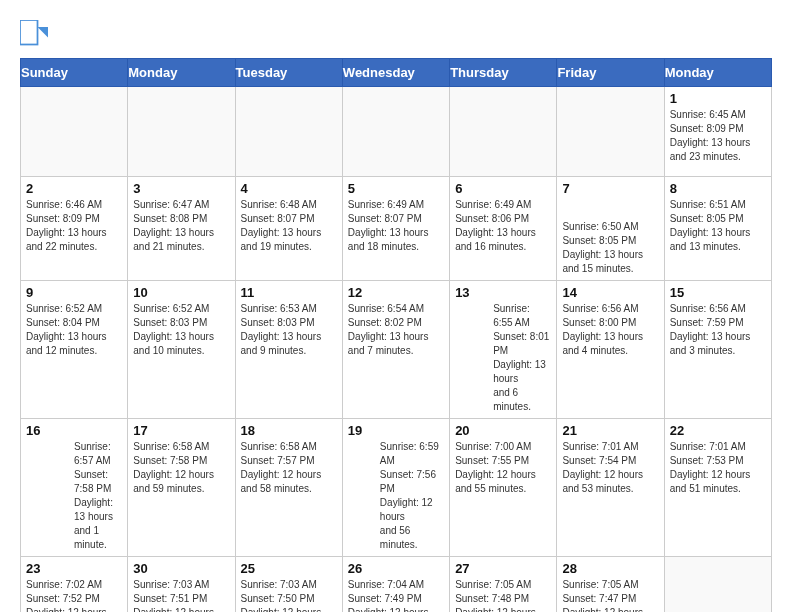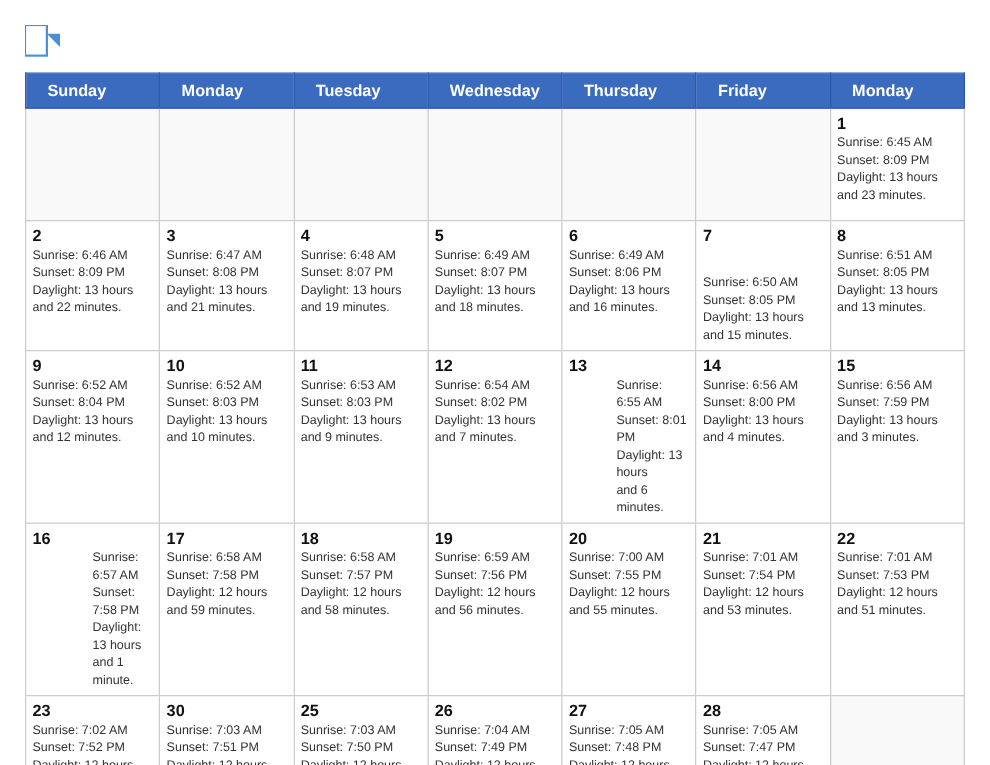--- a/index.html
+++ b/index.html
@@ -49,21 +49,21 @@
     .calendar {
       width: 100%;
       border-collapse: collapse;
       border: 1px solid #ccc;
     }
     .calendar th {
       background: #3a6bbf;
       color: #fff;
       font-size: 13px;
       font-weight: bold;
-      padding: 6px 17px;
+      padding: 6px 0;
       text-align: left;
       border: 1px solid #2a5aaf;
     }
     .calendar td {
       width: calc(100% / 7);
       vertical-align: top;
       border: 1px solid #ccc;
       padding: 4px 5px;
       font-size: 10.5px;
       color: #333;
@@ -254,21 +254,21 @@
         </td>
         <td>
           <span class="day-num">18</span>
           <div class="day-info" style="white-space: pre-line;">Sunrise: 6:58 AM
 Sunset: 7:57 PM
 Daylight: 12 hours
 and 58 minutes.</div>
         </td>
         <td>
           <span class="day-num">19</span>
-          <div class="day-info" style="white-space: pre-line;">Sunrise: 6:59 AM
+          <div class="day-info" style="white-space: pre-line; margin-left: 32px;">Sunrise: 6:59 AM
 Sunset: 7:56 PM
 Daylight: 12 hours
 and 56 minutes.</div>
         </td>
         <td>
           <span class="day-num">20</span>
           <div class="day-info" style="white-space: pre-line;">Sunrise: 7:00 AM
 Sunset: 7:55 PM
 Daylight: 12 hours
 and 55 minutes.</div>

